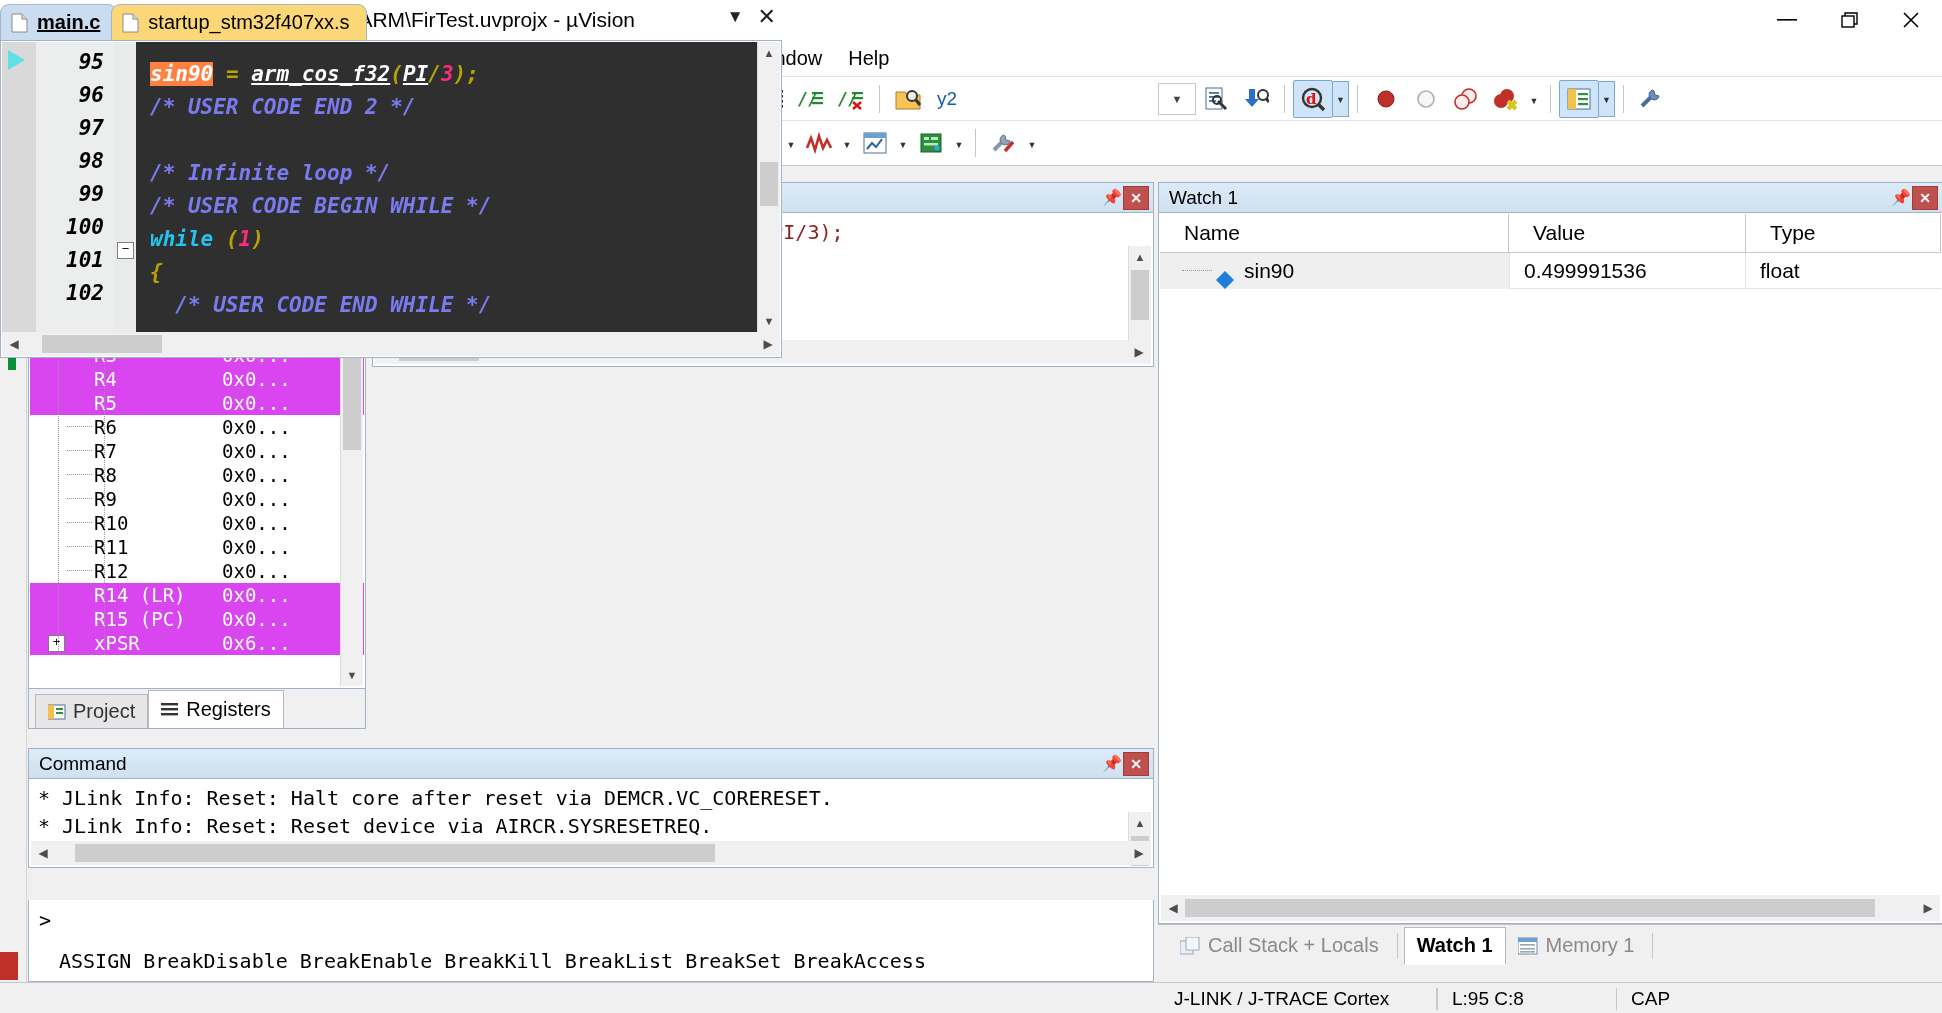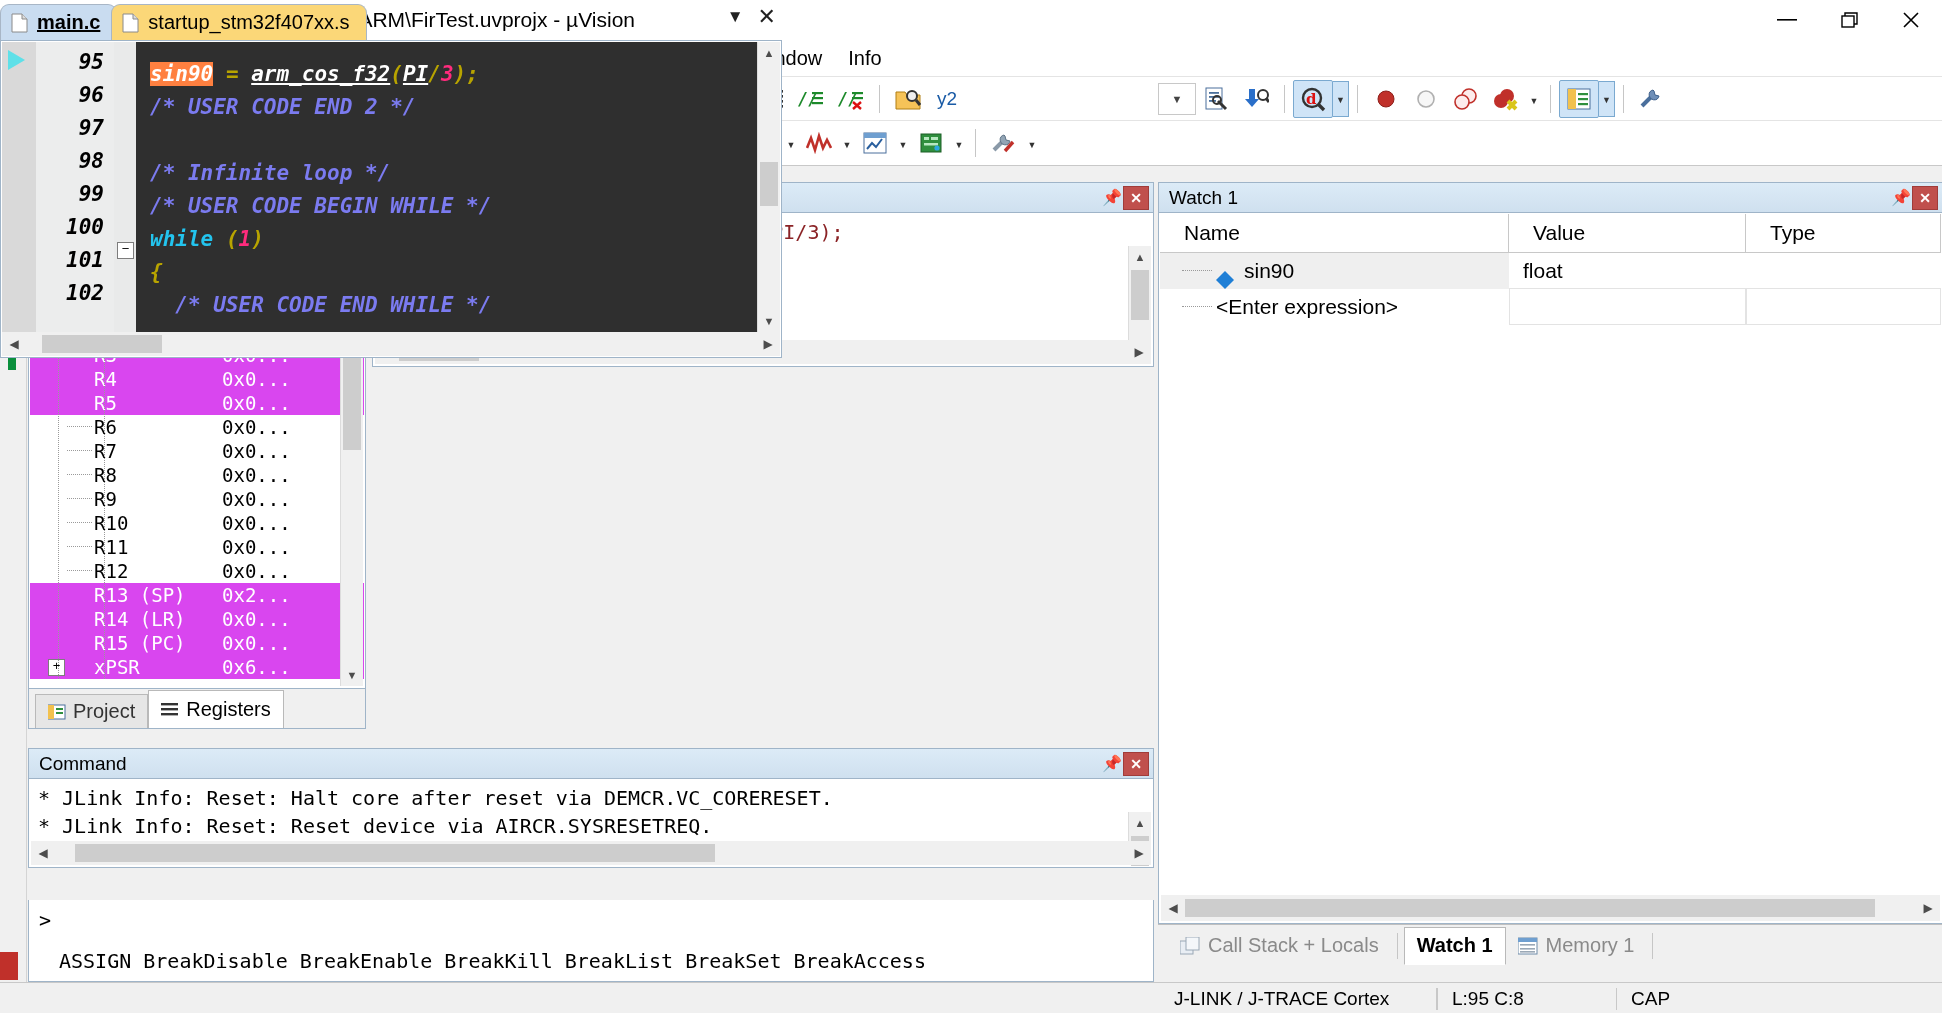--- a/index.html
+++ b/index.html
@@ -219,21 +219,21 @@
     <div class="menuitem">File</div>
     <div class="menuitem">Edit</div>
     <div class="menuitem">View</div>
     <div class="menuitem">Project</div>
     <div class="menuitem">Flash</div>
     <div class="menuitem">Debug</div>
     <div class="menuitem">Peripherals</div>
     <div class="menuitem">Tools</div>
     <div class="menuitem">SVCS</div>
     <div class="menuitem">Window</div>
-    <div class="menuitem">Info</div>
+    <div class="menuitem">Help</div>
   </div>
 
   <div class="toolbar tb1">
     <div class="grip"></div>
 
     <div class="tbtn">
       <svg width="24" height="26">
           <path d="M3 1h12l6 6v18H3z" fill="#fff" stroke="#7b8a99" stroke-width="1.3"></path>
           <path d="M15 1v6h6" fill="#dde6ee" stroke="#7b8a99" stroke-width="1.2"></path>
         </svg>
@@ -808,29 +808,20 @@
               <div class="reg-val">0x0...</div>
             </div>
             <div class="reg-row">
               <div class="reg-ind"></div>
               <div class="reg-tree">
                 <span style="width:19px"></span>
                 <span class="dots"></span>
               </div>
               <div class="reg-name">R12</div>
               <div class="reg-val">0x0...</div>
-            </div>
-            <div class="reg-row sel">
-              <div class="reg-ind"></div>
-              <div class="reg-tree">
-                <span style="width:19px"></span>
-                <span class="dots"></span>
-              </div>
-              <div class="reg-name">R13 (SP)</div>
-              <div class="reg-val">0x2...</div>
             </div>
             <div class="reg-row sel">
               <div class="reg-ind"></div>
               <div class="reg-tree">
                 <span style="width:19px"></span>
                 <span class="dots"></span>
               </div>
               <div class="reg-name">R14 (LR)</div>
               <div class="reg-val">0x0...</div>
             </div>
@@ -1007,29 +998,22 @@
         <div class="wh-name">Name</div>
         <div class="wh-val">Value</div>
         <div class="wh-type">Type</div>
       </div>
       <div class="w-row r1">
         <div class="w-c1">
           <span class="leader"></span>
           <span class="dmd"></span>
           <span>sin90</span>
         </div>
+        <div class="w-c2">0.499991536</div>
         <div class="w-c3">float</div>
-      </div>
-      <div class="w-row r2">
-        <div class="w-c1">
-            <span class="leader"></span>
-            <span>&lt;Enter expression&gt;</span>
-          </div>
-        <div class="w-c2"></div>
-        <div class="w-c3"></div>
       </div>
       <div class="w-hs">
         <div class="hs-l">◀</div>
         <div class="hs-track">
             <div class="hs-thumb" style="left:0;width:690px;"></div>
           </div>
         <div class="hs-r">▶</div>
       </div>
     </div>
   </div>

